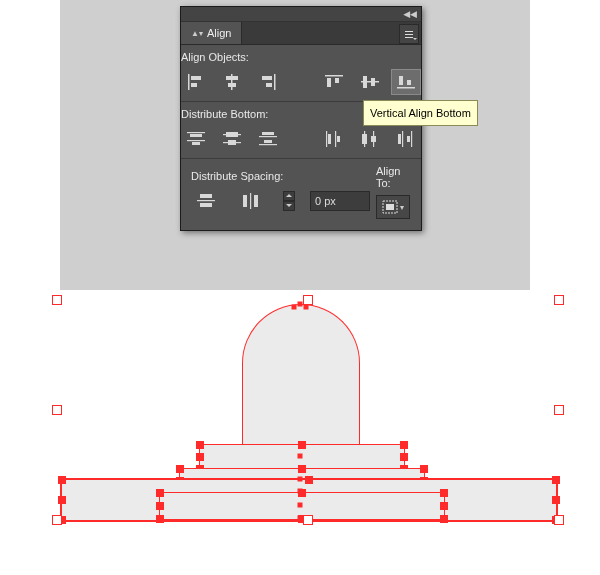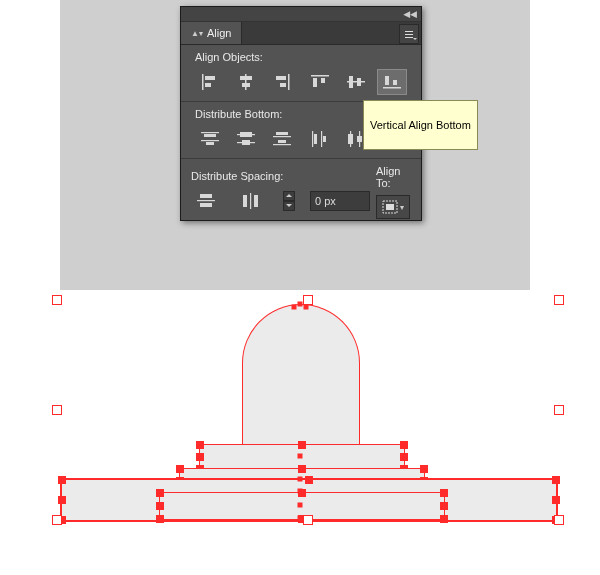--- a/index.html
+++ b/index.html
@@ -10,39 +10,39 @@
   .panel{position:absolute;left:180px;top:6px;width:240px;background:#535353;border:1px solid #1c1c1c;box-shadow:2px 2px 6px rgba(0,0,0,.45);z-index:20}
   .panel-top{height:14px;background:#444;border-bottom:1px solid #333;position:relative}
   .collapse{position:absolute;right:4px;top:2px;color:#ccc;font-size:9px}
   .tabbar{height:22px;background:#3a3a3a;display:flex;align-items:stretch;position:relative;border-bottom:1px solid #2a2a2a}
   .tab{display:flex;align-items:center;gap:4px;padding:0 10px;background:#535353;border-right:1px solid #2a2a2a;color:#eee;font-size:11px}
   .tab .chev{font-size:8px;color:#ccc}
   .menu-btn{position:absolute;right:2px;top:2px;width:18px;height:18px;border:1px solid #2a2a2a;background:#454545;display:flex;flex-direction:column;justify-content:center;align-items:center;gap:2px}
   .menu-btn i{display:block;width:8px;height:1px;background:#ddd}
   .menu-btn::after{content:"";position:absolute;right:1px;bottom:1px;border:2px solid transparent;border-top-color:#ccc}
 
-  .section{padding:6px 14px 2px}
+  .section{padding:6px 0 2px}
   .section-label{color:#e9e9e9;margin-bottom:6px}
   .row{display:flex;align-items:center}
   .gap{flex:1}
   .icons{display:flex;gap:6px}
   .iconbtn{width:28px;height:24px;display:flex;align-items:center;justify-content:center;border:1px solid transparent;position:relative}
   .iconbtn.active{background:#6d6d6d;border:1px solid #8a8a8a}
   .sep{height:1px;background:#3b3b3b;margin:4px 0 0}
 
-  .footer{display:flex;align-items:center;padding:6px 10px 1px;gap:6px}
+  .footer{display:flex;align-items:center;padding:6px 10px 11px;gap:6px}
   .spin{display:flex;flex-direction:column;margin-left:2px}
   .spin b{width:10px;height:8px;background:#3d3d3d;border:1px solid #2a2a2a;display:block;position:relative}
   .spin b::after{content:"";position:absolute;left:2px;top:1px;border:3px solid transparent}
   .spin b.up::after{border-bottom-color:#ccc;top:-1px}
   .spin b.dn::after{border-top-color:#ccc;top:2px}
   .numfield{width:50px;height:18px;background:#3d3d3d;border:1px solid #2a2a2a;color:#ddd;padding:0 4px;line-height:18px;font-size:11px}
   .alignto-box{width:32px;height:22px;border:1px solid #2a2a2a;background:#474747;display:flex;align-items:center;justify-content:center;gap:2px}
 
-  .tooltip{position:absolute;left:363px;top:100px;background:#ffffcf;border:1px solid #8a8a55;color:#000;font-size:11px;padding:18px 6px;z-index:30;white-space:nowrap}
+  .tooltip{position:absolute;left:363px;top:100px;background:#ffffcf;border:1px solid #8a8a55;color:#000;font-size:11px;padding:6px 6px;z-index:30;white-space:nowrap}
 
   
   .sel{position:absolute;border:1px solid #ff2a2a}
   .sel.heavy{border-width:2px}
   .sel.fill{background:#ebebeb}
   .sel .h{position:absolute;width:6px;height:6px;background:#fff;border:1px solid #ff2a2a;transform:translate(-50%,-50%)}
   .sel .h.f{background:#ff2a2a;border-color:#ff2a2a}
   .h.tl{left:0;top:0}.h.tr{left:100%;top:0}.h.bl{left:0;top:100%}.h.br{left:100%;top:100%}
   .h.tm{left:50%;top:0}.h.bm{left:50%;top:100%}.h.ml{left:0;top:50%}.h.mr{left:100%;top:50%}
   .group-h{position:absolute;width:8px;height:8px;border:1px solid #ff2a2a;background:#fff;transform:translate(-50%,-50%);z-index:5}

